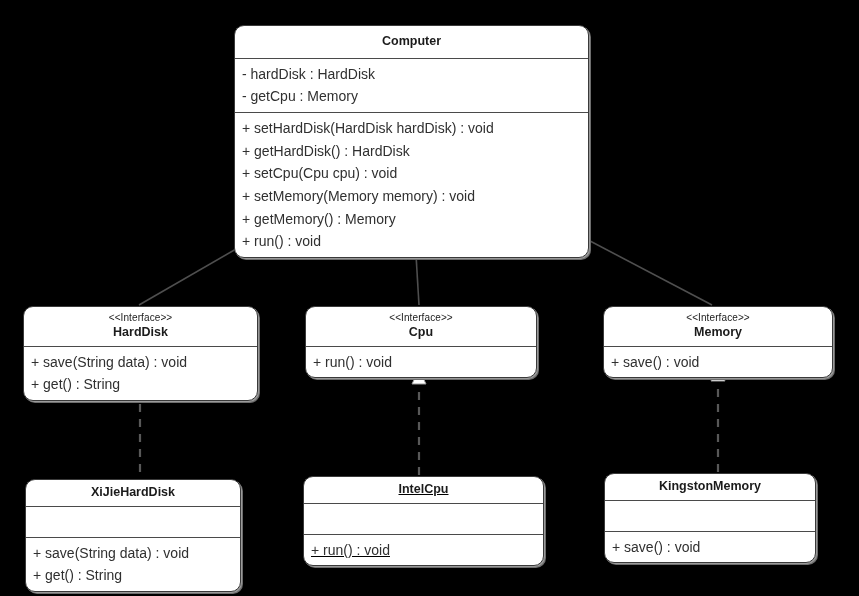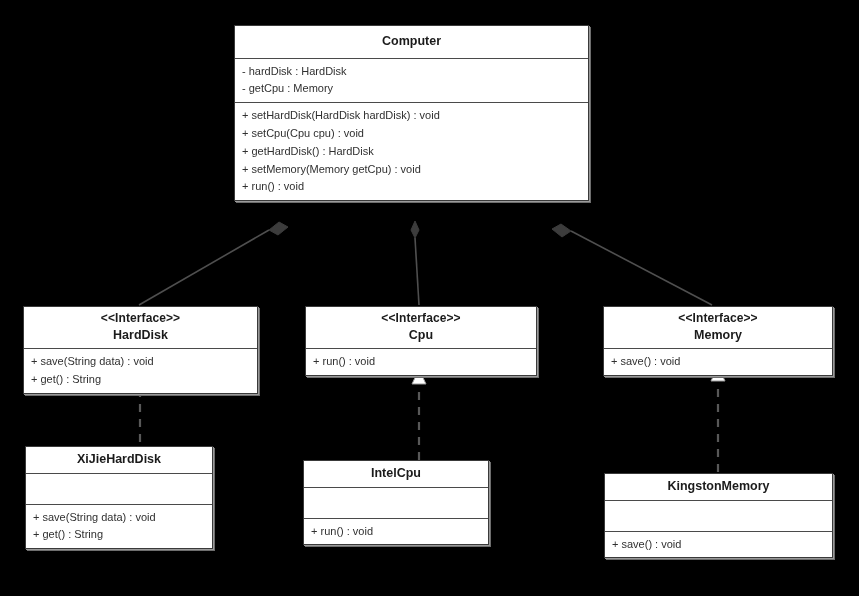--- a/index.html
+++ b/index.html
@@ -22,73 +22,73 @@
     width: 859px;
     height: 596px;
     pointer-events: none;
   }
 
   
   .uml-box {
     position: absolute;
     background: #ffffff;
     border: 1px solid #3a3a3a;
-    border-radius: 0;
+    border-radius: 10px;
     box-shadow: 1px 1px 0 0 #9a9a9a, 2px 2px 0 0 #6e6e6e;
     overflow: hidden;
   }
   .compartment {
     border-bottom: 1px solid #4a4a4a;
   }
   .compartment:last-child { border-bottom: none; }
 
   .title-cmp {
     text-align: center;
     font-weight: bold;
     color: #1b1b1b;
     line-height: 1.32;
     padding: 4px 6px 5px 6px;
     font-size: 12.5px;
   }
   .stereotype {
     display: block;
-    font-weight: bold;
-    font-size: 12px;
+    font-weight: normal;
+    font-size: 10px;
     letter-spacing: 0.1px;
   }
   .cls-name {
     display: block;
     font-weight: bold;
     font-size: 12.5px;
   }
 
   .members-cmp {
     padding: 4px 7px 4px 7px;
   }
   .member {
-    font-size: 11px;
+    font-size: 14px;
     color: #303030;
     line-height: 1.62;
     white-space: nowrap;
   }
   .empty-cmp {
     height: 31px;
   }
 
   
   #box-computer      { left: 234px; top: 25px;  width: 355px; }
   #box-computer .title-cmp { padding-top: 7px; padding-bottom: 8px; }
 
   #box-harddisk      { left: 23px;  top: 306px; width: 235px; }
   #box-cpu           { left: 305px; top: 306px; width: 232px; }
   #box-memory        { left: 603px; top: 306px; width: 230px; }
 
-  #box-xijieharddisk { left: 25px;  top: 446px; width: 188px; }
-  #box-intelcpu      { left: 303px; top: 460px; width: 186px; }
-  #box-kingstonmemory{ left: 604px; top: 473px; width: 229px; }
+  #box-xijieharddisk { left: 25px;  top: 479px; width: 216px; }
+  #box-intelcpu      { left: 303px; top: 476px; width: 241px; text-decoration: underline; }
+  #box-kingstonmemory{ left: 604px; top: 473px; width: 212px; }
 </style>
 </head>
 <body>
 
 <div id="canvas">
 
   <svg id="edges" viewBox="0 0 859 596" width="859" height="596">
 
     <g>
       <line x1="139" y1="305" x2="269" y2="230" stroke="#4f4f4f" stroke-width="1.6"></line>
@@ -124,23 +124,24 @@
   <div class="uml-box" id="box-computer">
     <div class="compartment title-cmp">
       <span class="cls-name">Computer</span>
     </div>
     <div class="compartment members-cmp">
       <div class="member">- hardDisk : HardDisk</div>
       <div class="member">- getCpu : Memory</div>
     </div>
     <div class="compartment members-cmp">
       <div class="member">+ setHardDisk(HardDisk hardDisk) : void</div>
+      <div class="member">+ getHardDisk() : HardDisk</div>
       <div class="member">+ setCpu(Cpu cpu) : void</div>
-      <div class="member">+ getHardDisk() : HardDisk</div>
-      <div class="member">+ setMemory(Memory getCpu) : void</div>
+      <div class="member">+ setMemory(Memory memory) : void</div>
+      <div class="member">+ getMemory() : Memory</div>
       <div class="member">+ run() : void</div>
     </div>
   </div>
 
   <div class="uml-box" id="box-harddisk">
     <div class="compartment title-cmp">
       <span class="stereotype">&lt;&lt;Interface&gt;&gt;</span>
       <span class="cls-name">HardDisk</span>
     </div>
     <div class="compartment members-cmp">

